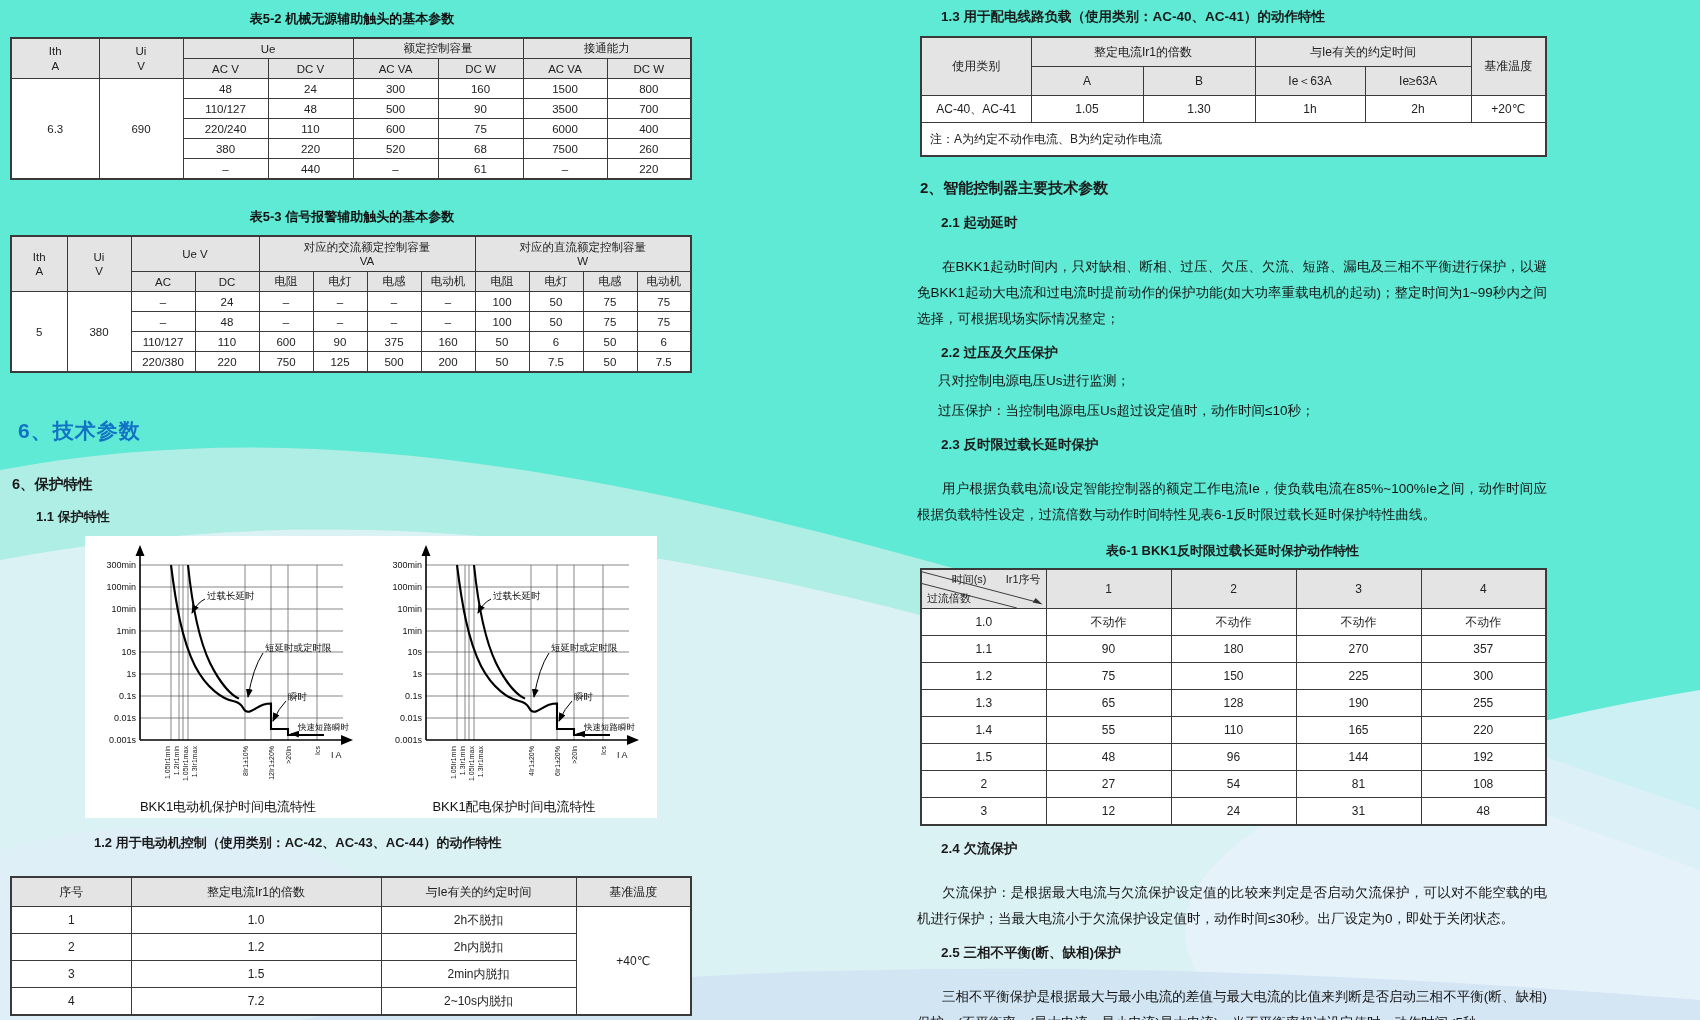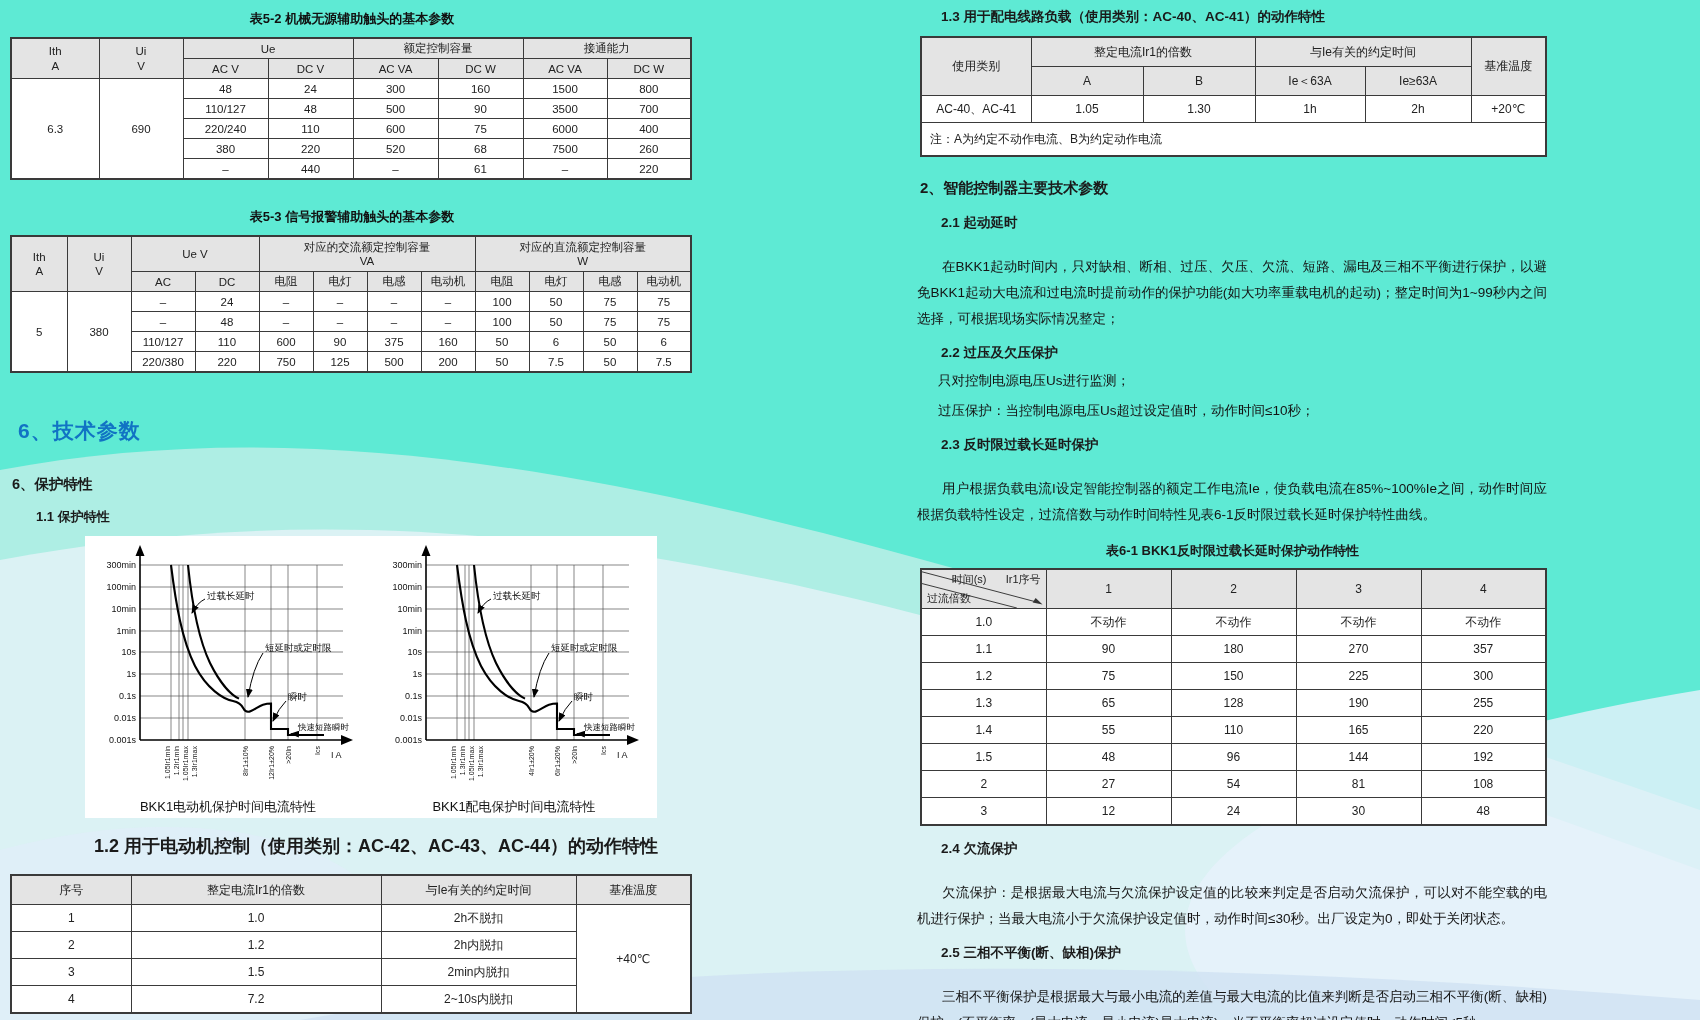--- a/index.html
+++ b/index.html
@@ -16,21 +16,21 @@
               font-size:11.5px;color:#222;padding:1px 2px;height:17px;overflow:hidden;}
   .t th{background:#e4e4e4;font-weight:normal;}
   .pre{white-space:pre-line;line-height:1.25;}
   .t-lg th,.t-lg td{height:24px;font-size:12px;}
   .t-lg th{height:26px;}
   td.note{text-align:left;padding:4px 8px;}
 
   .h-blue{color:#1173c4;font-size:21px;font-weight:bold;margin:44px 0 0 8px;letter-spacing:1px;}
   .h-s1{font-size:14.5px;font-weight:bold;margin:30px 0 0 2px;}
   .h-s2{font-size:13px;font-weight:bold;margin:14px 0 0 26px;}
-  .h-s2b{font-size:18px;font-weight:bold;margin:16px 0 16px 84px;}
+  .h-s2b{font-size:13px;font-weight:bold;margin:16px 0 24px 84px;}
 
   .charts-panel{margin:10px 0 0 75px;width:572px;background:#ffffff;display:flex;padding:4px 0 2px 0;}
   .chart-block{width:286px;}
   .chart-caption{text-align:center;font-size:13px;color:#111;margin-top:2px;}
 
   
   .rh1{font-size:13.5px;font-weight:bold;margin:8px 0 0 73px;}
   .rh0{font-size:15px;font-weight:bold;margin:22px 0 0 52px;}
   .para{font-size:13.5px;line-height:1.92;text-indent:25px;margin:22px 0 0 49px;width:630px;
         text-align:justify;color:#141414;}
@@ -556,21 +556,21 @@
             <td>2</td>
             <td>27</td>
             <td>54</td>
             <td>81</td>
             <td>108</td>
           </tr>
           <tr>
             <td>3</td>
             <td>12</td>
             <td>24</td>
-            <td>30</td>
+            <td>31</td>
             <td>48</td>
           </tr>
         </tbody>
     </table>
 
     <div class="rh1" style="margin-top:14px">2.4 欠流保护</div>
     <div class="para">欠流保护：是根据最大电流与欠流保护设定值的比较来判定是否启动欠流保护，可以对不能空载的电机进行保护；当最大电流小于欠流保护设定值时，动作时间≤30秒。出厂设定为0，即处于关闭状态。</div>
 
     <div class="rh1" style="margin-top:12px">2.5 三相不平衡(断、缺相)保护</div>
     <div class="para">三相不平衡保护是根据最大与最小电流的差值与最大电流的比值来判断是否启动三相不平衡(断、缺相)保护；(不平衡率：(最大电流—最小电流)最大电流)；当不平衡率超过设定值时，动作时间≤5秒。</div>

